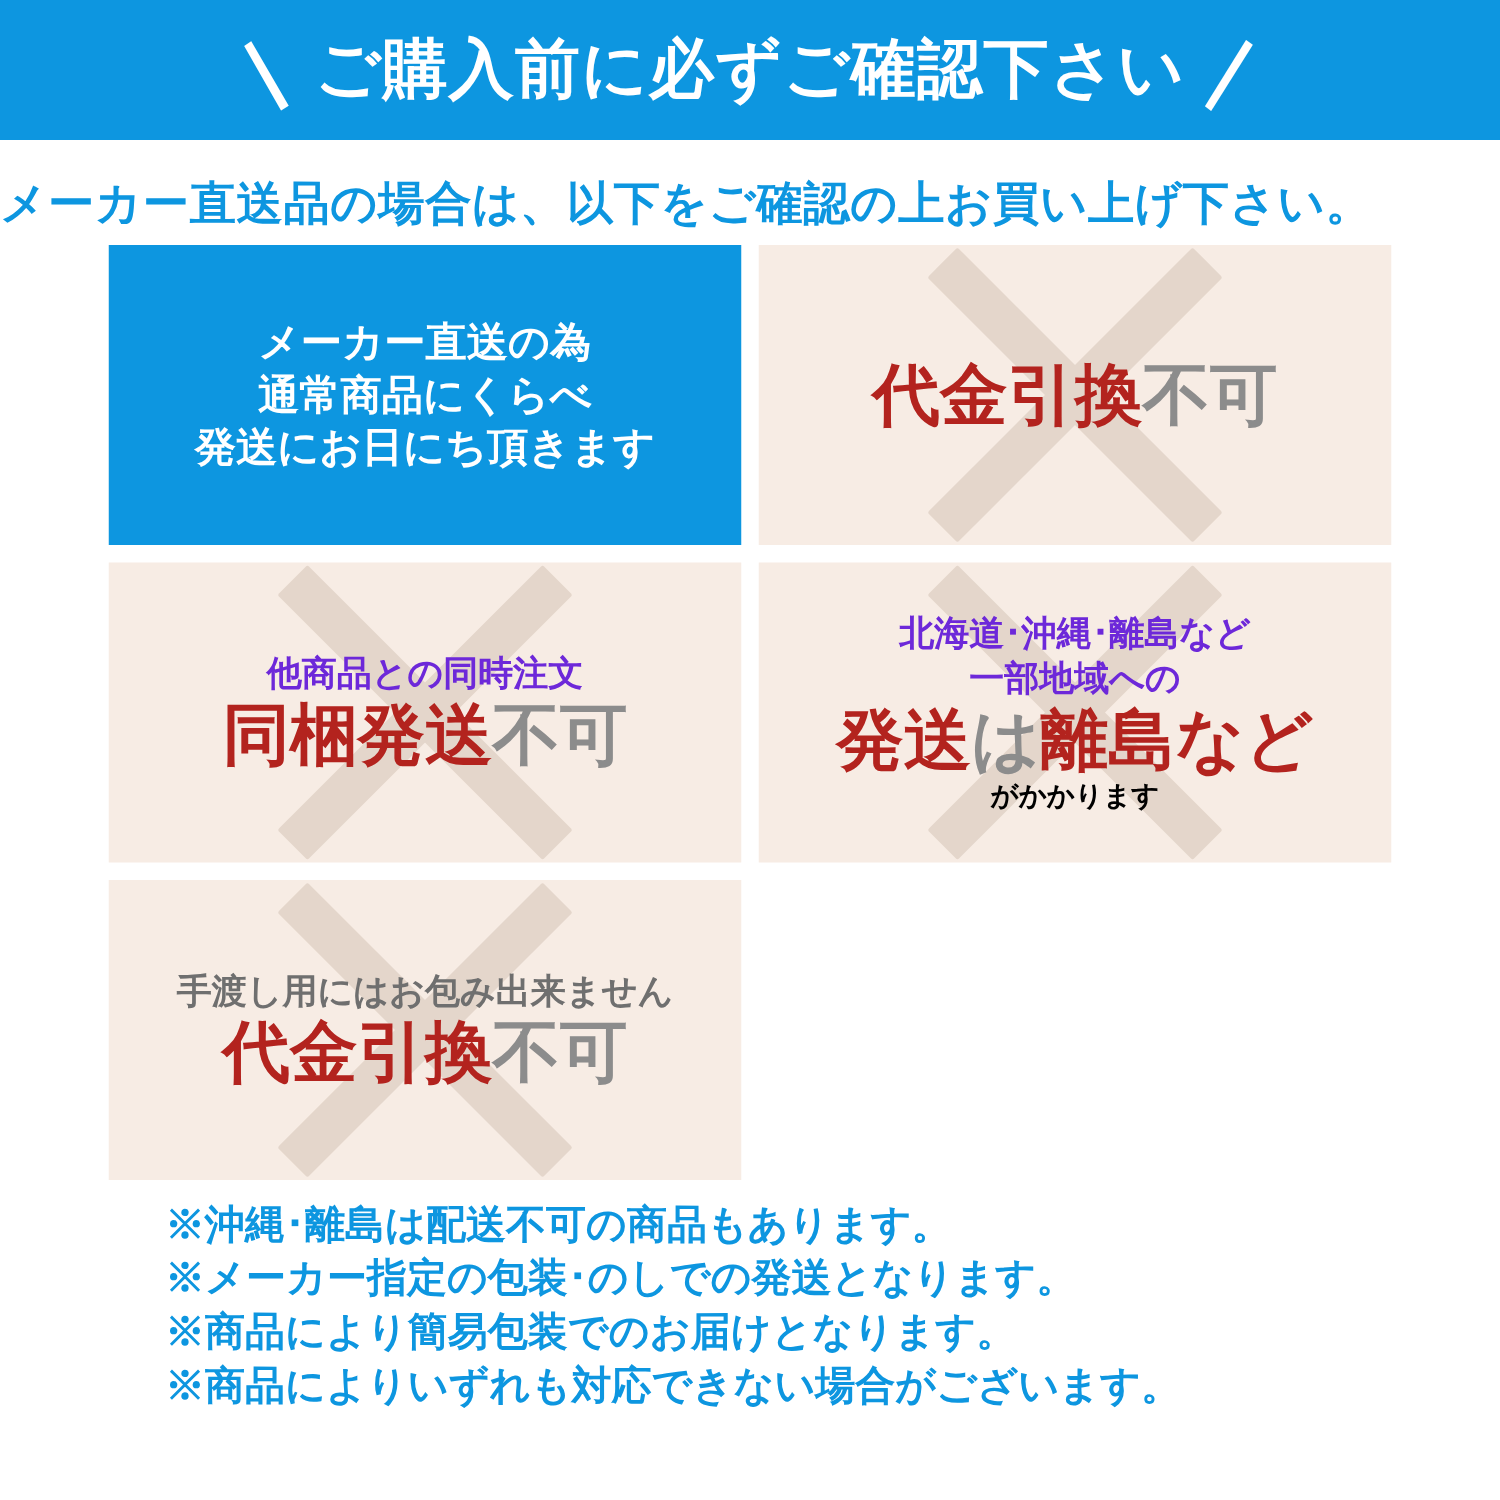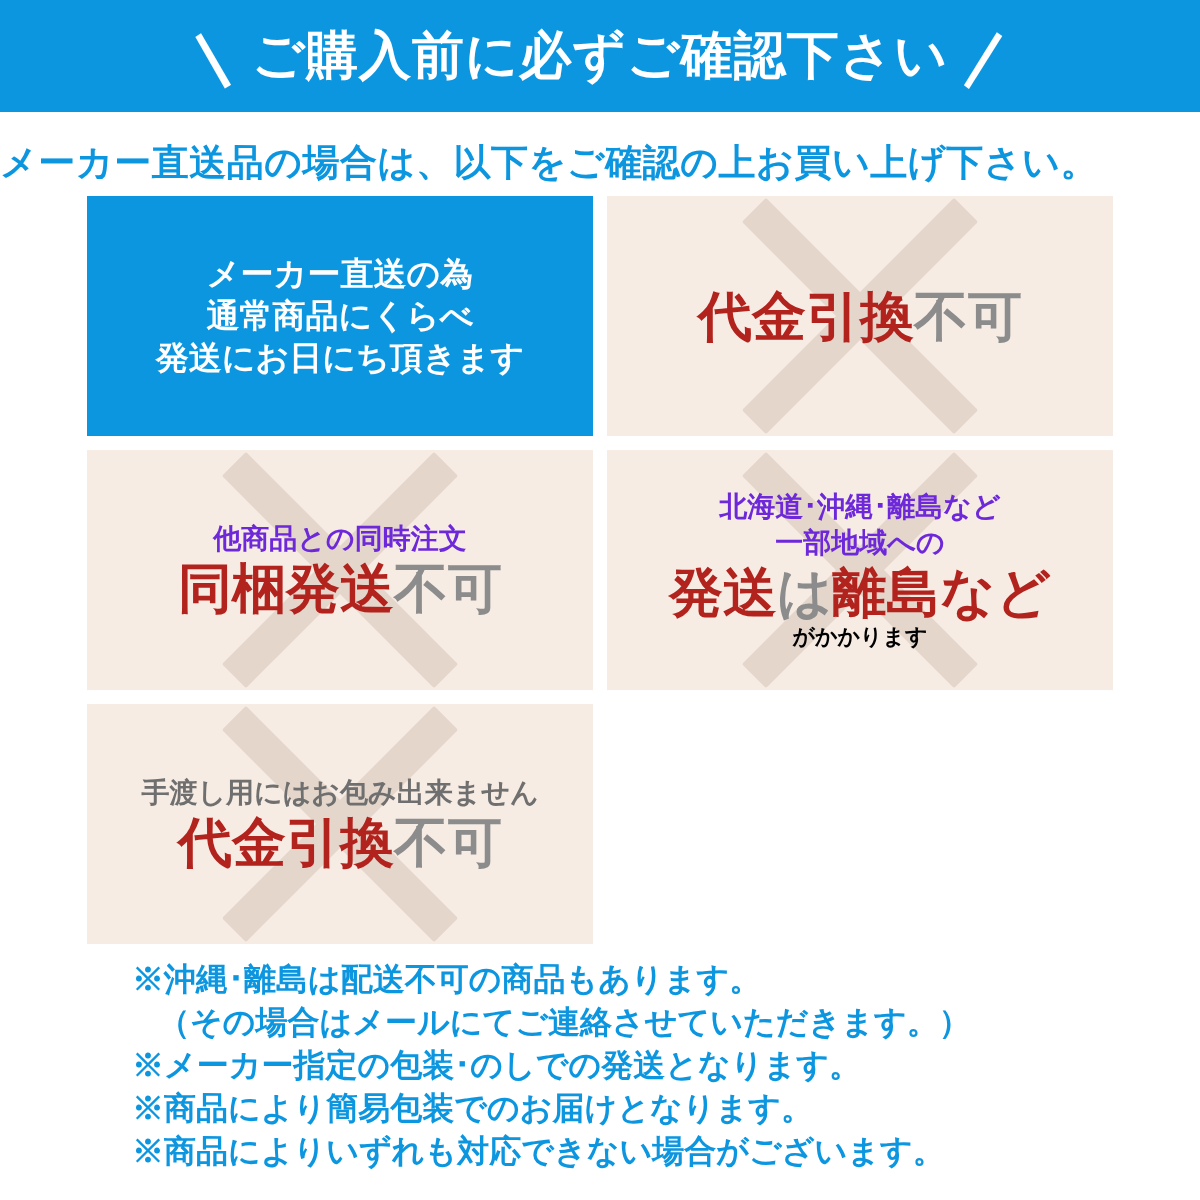--- a/index.html
+++ b/index.html
@@ -229,19 +229,18 @@
         <div class="line-big">
           <span class="red">代金引換</span><span class="gray">不可</span>
         </div>
       </div>
     </div>
 
   </div>
 
   <div class="notes">
     <div class="note">※沖縄･離島は配送不可の商品もあります。</div>
-    <div class="note indent">（その場合はメールにてご連絡させていただきます。）</div>
     <div class="note">※メーカー指定の包装･のしでの発送となります。</div>
     <div class="note">※商品により簡易包装でのお届けとなります。</div>
     <div class="note">※商品によりいずれも対応できない場合がございます。</div>
   </div>
 
 </div>
 
 </body></html>

